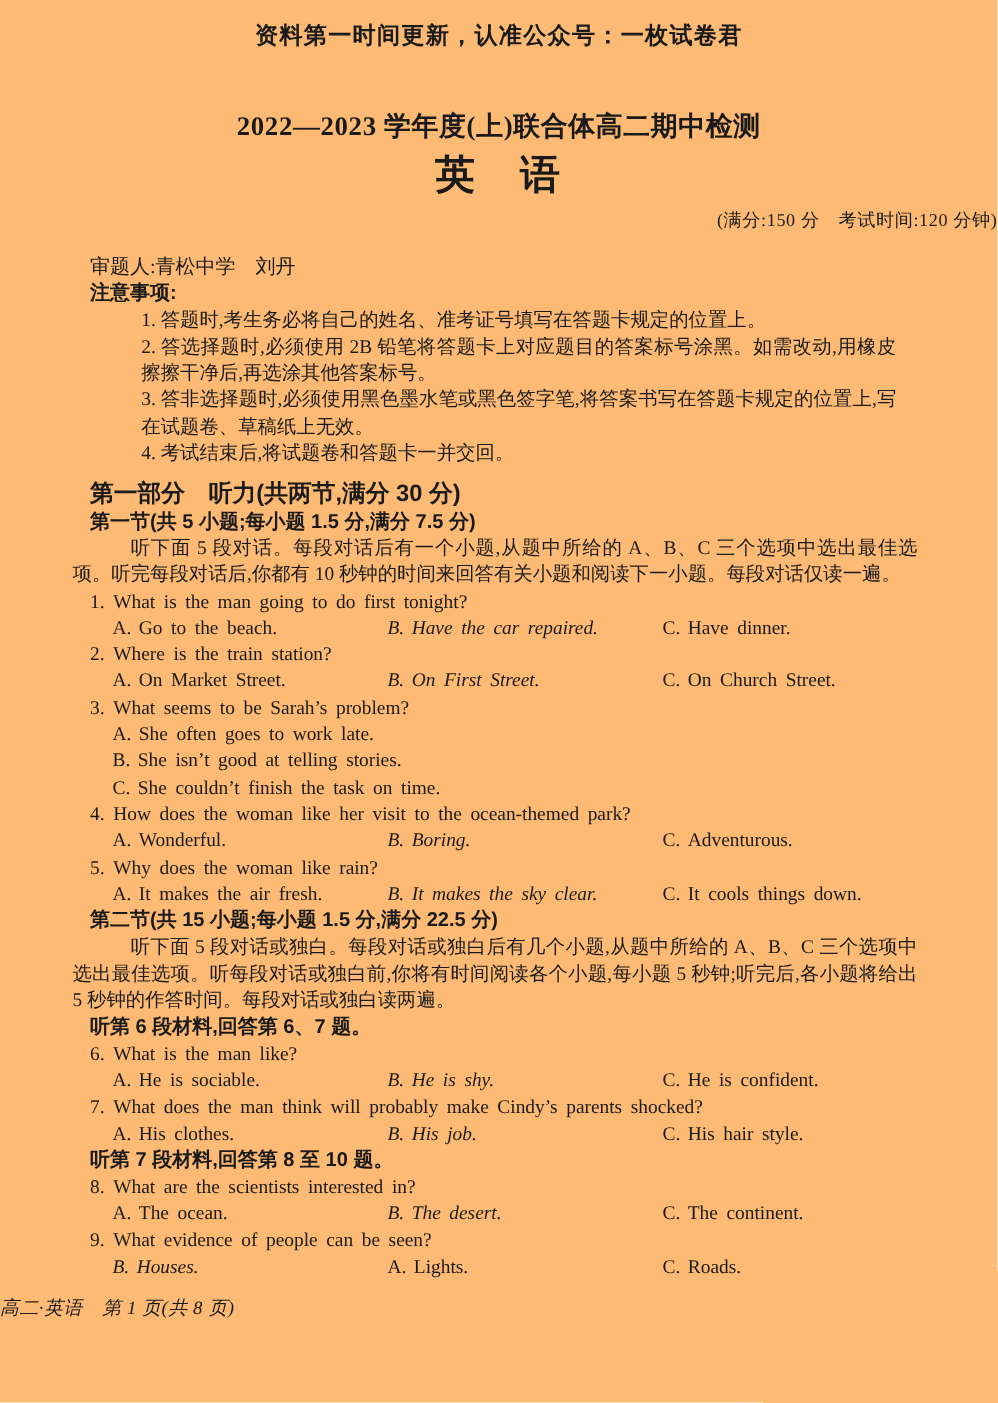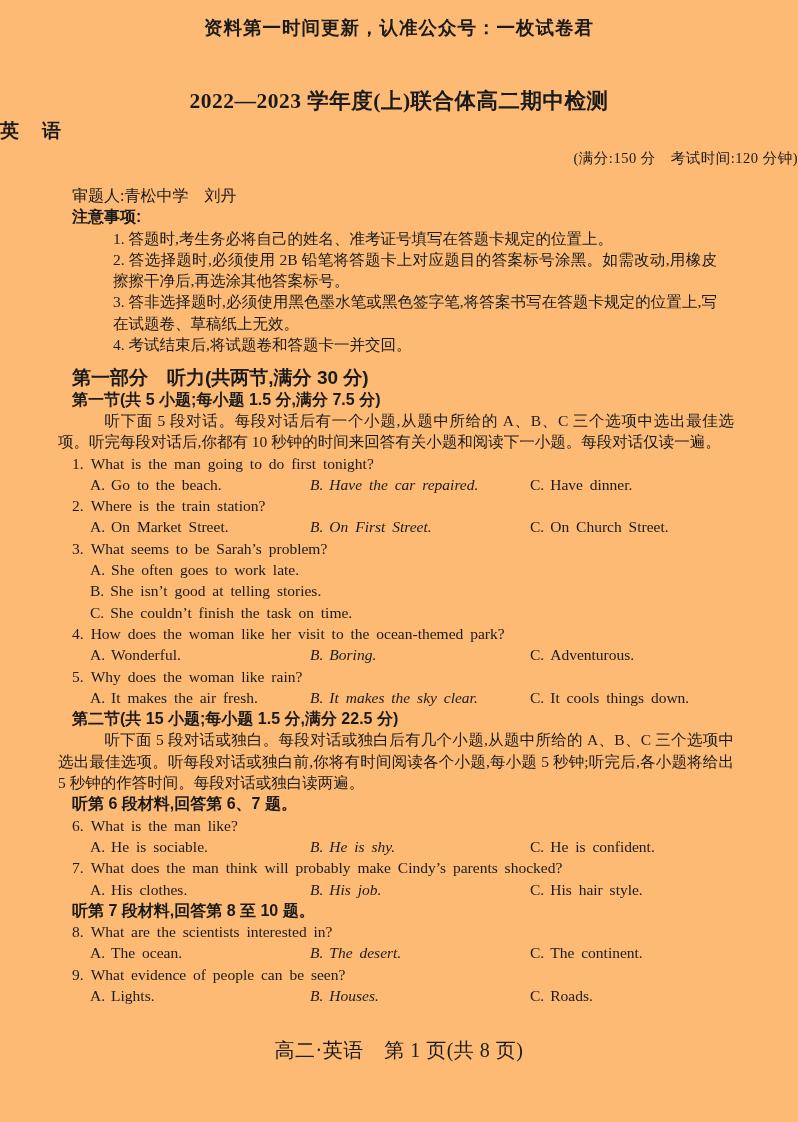--- a/index.html
+++ b/index.html
@@ -20,21 +20,22 @@
   }
   .exam-title {
     margin-top:46px;
     text-align:center;
     font-size:21.5px;
     font-weight:600;
     letter-spacing:0.5px;
   }
   .subject-title {
     margin-top:3px;
-    font-size:19px;
+    text-align:center;
+    font-size:32px;
     font-weight:700;
     font-family:"Liberation Sans","DejaVu Sans",sans-serif;
     letter-spacing:2px;
   }
   .exam-meta {
     margin-top:5px;
     text-align:right;
     font-size:14.5px;
     letter-spacing:0.5px;
   }
@@ -69,23 +70,23 @@
   .opt { white-space:nowrap; }
   .opt-c1 { width:220px; }
   .opt-c2 { width:220px;font-style:italic; }
   .opt-c3 { flex:1; }
   .opt-label { margin-right:6px; }
   .opts-stacked .opt { display:block; padding-left:18px; }
   .material-prompt { font-size:16px; }
   .page-footer {
     position:absolute;
     left:0; right:0; top:1037px;
-    text-align:center;
-    font-size:20px;
+    font-size:15px;
     letter-spacing:0.5px;
+    font-style:italic;
   }
 </style>
 </head>
 <body>
 
 <div class="page">
 
   <div class="notice">资料第一时间更新，认准公众号：一枚试卷君</div>
 
   <div class="exam-title">2022—2023 学年度(上)联合体高二期中检测</div>
@@ -181,22 +182,22 @@
       <div class="opts-cols en">
         <span class="opt opt-c1"><span class="opt-label">A.</span><span>The ocean.</span></span>
         <span class="opt opt-c2"><span class="opt-label">B.</span><span>The desert.</span></span>
         <span class="opt opt-c3"><span class="opt-label">C.</span><span>The continent.</span></span>
       </div>
     </div>
 
     <div>
       <div class="q-line en"><span class="q-num">9.</span><span>What evidence of people can be seen?</span></div>
       <div class="opts-cols en">
+        <span class="opt opt-c2"><span class="opt-label">B.</span><span>Houses.</span></span>
         <span class="opt opt-c1"><span class="opt-label">A.</span><span>Lights.</span></span>
-        <span class="opt opt-c2"><span class="opt-label">B.</span><span>Houses.</span></span>
         <span class="opt opt-c3"><span class="opt-label">C.</span><span>Roads.</span></span>
       </div>
     </div>
 
   </div>
 
   <div class="page-footer">高二·英语　第 1 页(共 8 页)</div>
 
 </div>
 

